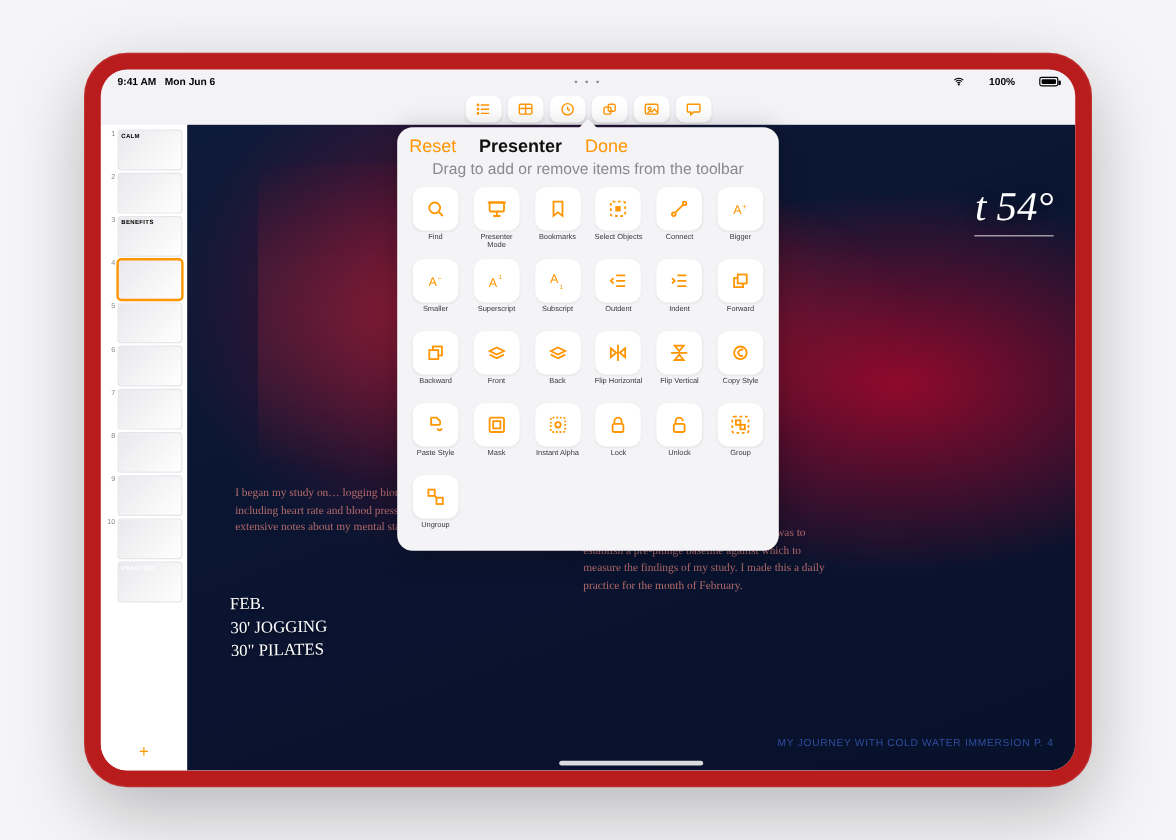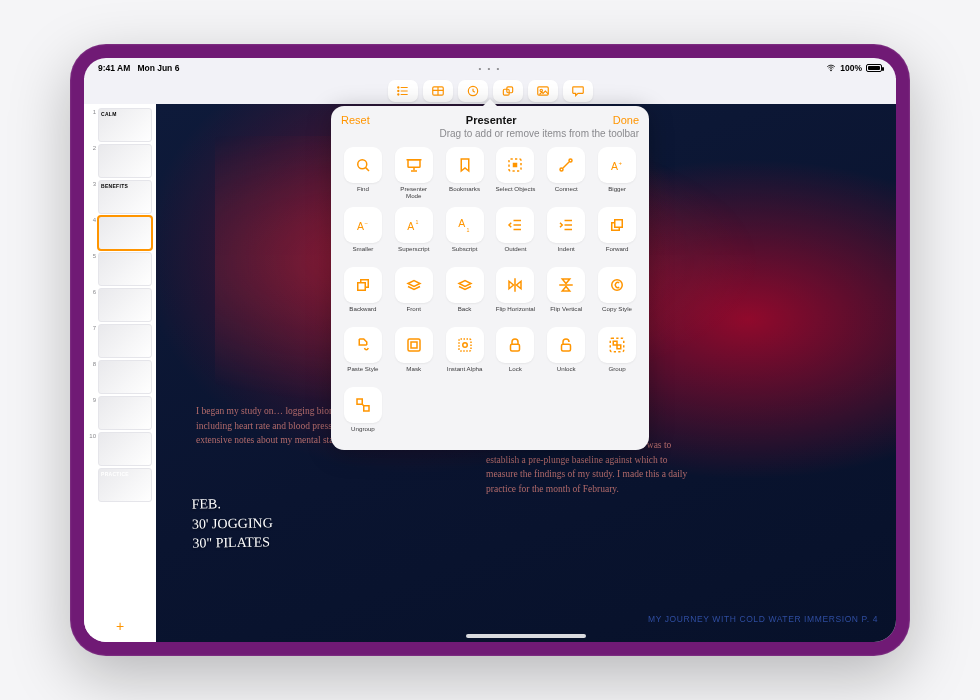--- a/index.html
+++ b/index.html
@@ -9,21 +9,21 @@
     align-items: center;
     justify-content: center;
     height: 700px;
     width: 980px;
     font-family: -apple-system, "Helvetica Neue", Arial, sans-serif;
     overflow: hidden;
   }
   .device {
     width: 840px;
     height: 612px;
-    background: #701a75;
+    background: #b91c1c;
     border-radius: 36px;
     padding: 14px;
     box-shadow: 0 20px 60px rgba(0,0,0,.25), inset 0 0 2px rgba(255,255,255,.3);
     position: relative;
   }
   .screen {
     width: 100%;
     height: 100%;
     background: #f2f2f7;
     border-radius: 22px;
@@ -34,21 +34,21 @@
   .statusbar {
     display: flex;
     justify-content: space-between;
     align-items: center;
     height: 20px;
     padding: 0 14px;
     font-size: 8.5px;
     font-weight: 600;
     color: #000;
   }
-  .statusbar .right { display:flex; align-items:center; gap:4px; }
+  .statusbar .right { display:flex; align-items:center; gap:20px; }
   .bat { width: 16px; height: 8px; border:1px solid #000; border-radius:2px; position: relative;}
   .bat::after { content:""; position:absolute; right:-3px; top:2px; width:2px; height:4px; background:#000; border-radius:1px;}
   .bat .fill{ position:absolute; left:1px; top:1px; bottom:1px; right:1px; background:#000; border-radius:1px;}
   .wifi { width:10px; height:10px; display:inline-block; }
 
   
   .topbar {
     height: 26px;
     display:flex;
     justify-content:center;
@@ -155,24 +155,24 @@
     box-shadow: 0 4px 24px rgba(0,0,0,.28);
     padding: 8px 10px 10px;
     z-index: 20;
   }
   .popover::before {
     content:""; position:absolute; top:-7px; left:50%; transform:translateX(-50%);
     border-left:8px solid transparent; border-right:8px solid transparent;
     border-bottom:8px solid #f4f4f6;
     filter: drop-shadow(0 -1px 1px rgba(0,0,0,.08));
   }
-  .pop-hdr { display:flex; align-items:center; justify-content:space-between; font-size:11px; }
+  .pop-hdr { display:flex; align-items:center; font-size:15px;gap:19px; }
   .pop-hdr .link { color:#ff9500; font-weight:500;}
   .pop-hdr .title { font-weight:600; color:#111;}
-  .pop-sub { text-align:right; font-size:10px; color:#8a8a8e; margin-top:2px; margin-bottom:8px;}
+  .pop-sub { text-align:center; font-size:13px; color:#8a8a8e; margin-top:2px; margin-bottom:8px;}
   .grid6 {
     display:grid;
     grid-template-columns: repeat(6, 1fr);
     gap: 7px 7px;
   }
   .tool {
     display:flex; flex-direction:column; align-items:center; gap:3px;
   }
   .tool .tile {
     width: 38px; height:36px; background:#fff; border-radius:9px;
@@ -320,20 +320,21 @@
             <span class="num" style="visibility:hidden">10</span>
             <div class="card t10">
               <span class="lbl" style="color:#fff">PRACTICE</span>
             </div>
           </div>
         <div class="add-slide">+</div>
       </div>
 
       <div class="stage">
         <div class="figure"></div>
+        <div class="headline">t 54°</div>
         <div class="bodycol left">I began my study on… logging biometric data including heart rate and blood pressure, and taking extensive notes about my mental state (Appendix A in</div>
         <div class="bodycol right">my submitted report). The purpose of this was to establish a pre-plunge baseline against which to measure the findings of my study. I made this a daily practice for the month of February.</div>
         <div class="handwritten">FEB.
 30' JOGGING
 30" PILATES</div>
         <div class="footer-line">MY JOURNEY WITH COLD WATER IMMERSION    P. 4</div>
         <div class="home-ind"></div>
       </div>
     </div>
 

